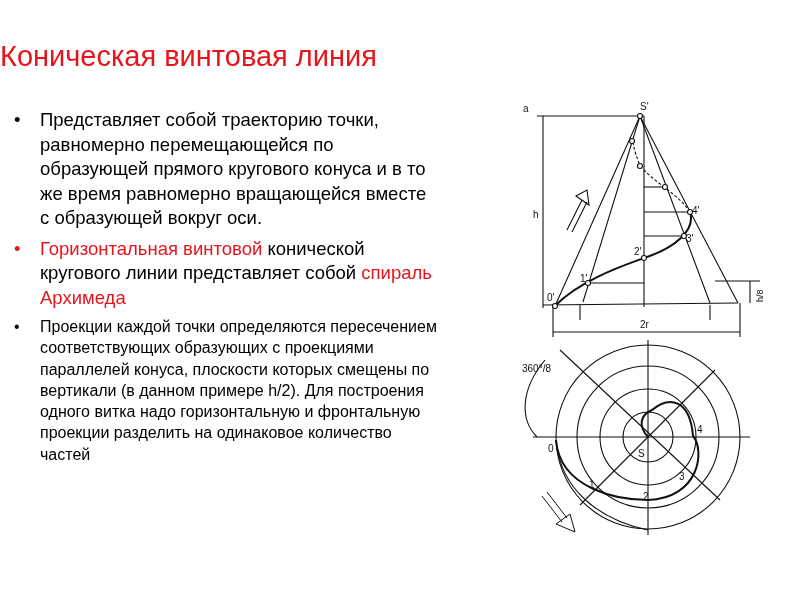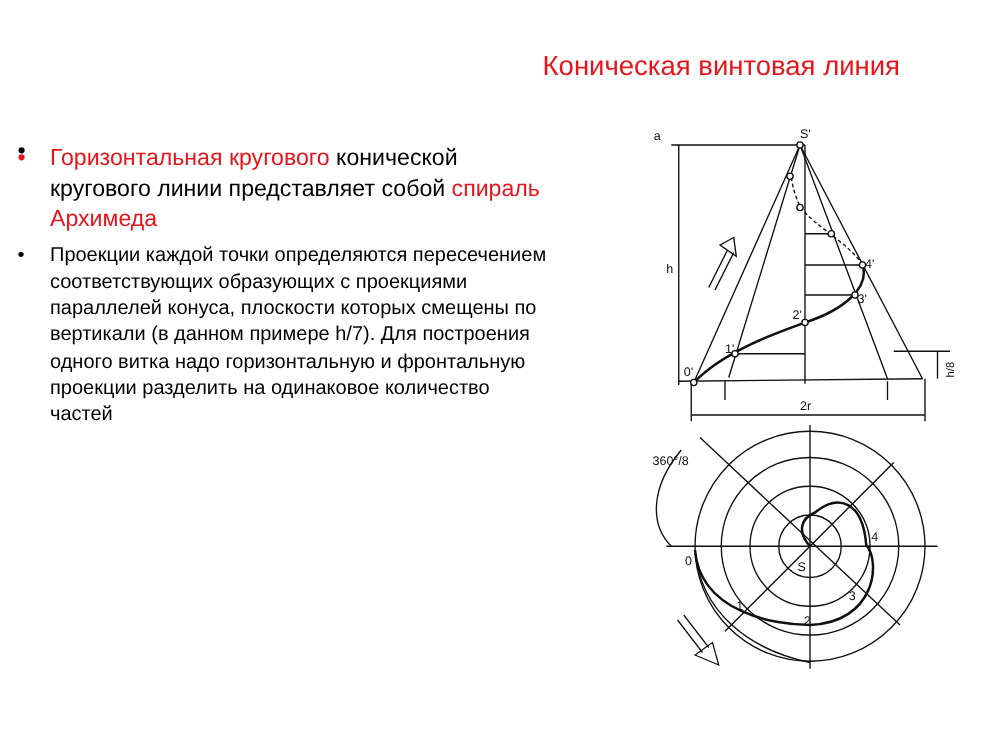--- a/index.html
+++ b/index.html
@@ -1,45 +1,46 @@
 <!DOCTYPE html>
 <html><head>
 <meta charset="utf-8">
 <style>
   html, body { margin:0; padding:0; background:#ffffff; }
   body { width:800px; height:600px; position:relative; overflow:hidden;
          font-family:"Liberation Sans", sans-serif; color:#000; }
-  .title { position:absolute; left:0; top:40px; width:720px; text-align:right;
-           font-size:22px; color:#e8141c; }
+  .title { position:absolute; left:0; top:40px; width:720px; text-align:left;
+           font-size:29px; color:#e8141c; }
   .bullets { position:absolute; left:10px; top:108px; width:430px; }
   .bullet { position:relative; padding-left:30px; }
   .dot { position:absolute; left:4px; top:0; }
   .b1 { font-size:18.5px; line-height:24.5px; margin-bottom:6px; }
   .b2 { font-size:18.5px; line-height:24.5px; margin-bottom:6px; }
   .b3 { font-size:16px; line-height:21.3px; }
   .red { color:#e8141c; }
   .b2 .dot { color:#e8141c; }
   .fig { position:absolute; left:510px; top:95px; }
 </style>
 </head>
 <body>
 
 <div class="title">Коническая винтовая линия</div>
 
 <div class="bullets">
   <div class="bullet b1">
     <span class="dot">•</span>
+    <span>Представляет собой траекторию точки, равномерно перемещающейся по образующей прямого кругового конуса и в то же время равномерно вращающейся вместе с образующей вокруг оси.</span>
   </div>
   <div class="bullet b2">
     <span class="dot">•</span>
-    <span class="red">Горизонтальная кругового</span><span> конической кругового линии представляет собой </span><span class="red">спираль Архимеда</span>
+    <span class="red">Горизонтальная винтовой</span><span> конической кругового линии представляет собой </span><span class="red">спираль Архимеда</span>
   </div>
   <div class="bullet b3">
     <span class="dot">•</span>
-    <span>Проекции каждой точки определяются пересечением соответствующих образующих с проекциями параллелей конуса, плоскости которых смещены по вертикали (в данном примере h/7). Для построения одного витка надо горизонтальную и фронтальную проекции разделить на одинаковое количество частей</span>
+    <span>Проекции каждой точки определяются пересечением соответствующих образующих с проекциями параллелей конуса, плоскости которых смещены по вертикали (в данном примере h/2). Для построения одного витка надо горизонтальную и фронтальную проекции разделить на одинаковое количество частей</span>
   </div>
 </div>
 
 <svg class="fig" width="270" height="460" viewBox="510 95 270 460" xmlns="http://www.w3.org/2000/svg" font-family="Liberation Sans, sans-serif">
   <g stroke="#111" fill="none" stroke-width="1.1">
 
     <path d="M555 306 L640 116 L738 303"></path>
 
     <path d="M640 116 L583 302 M640 116 L710 303"></path>
 

